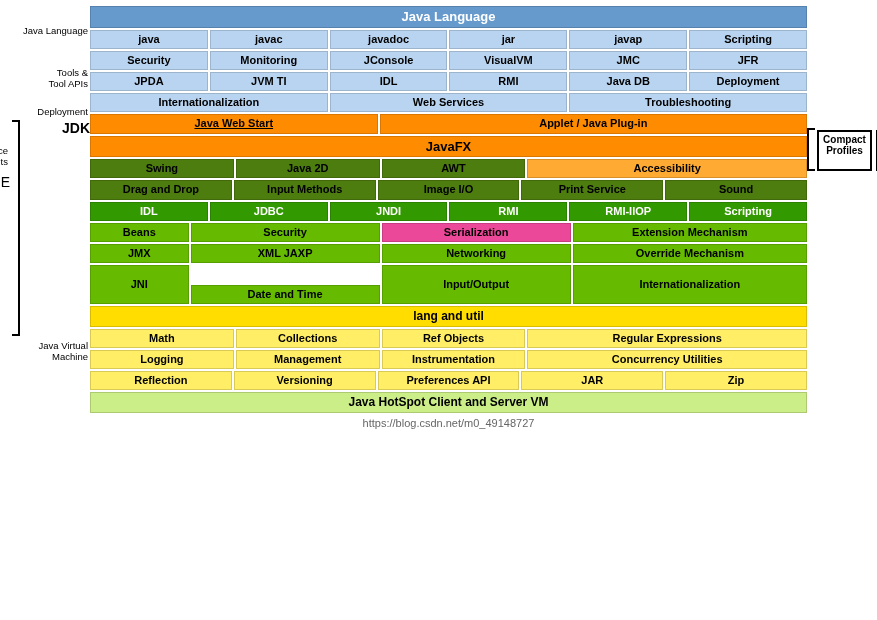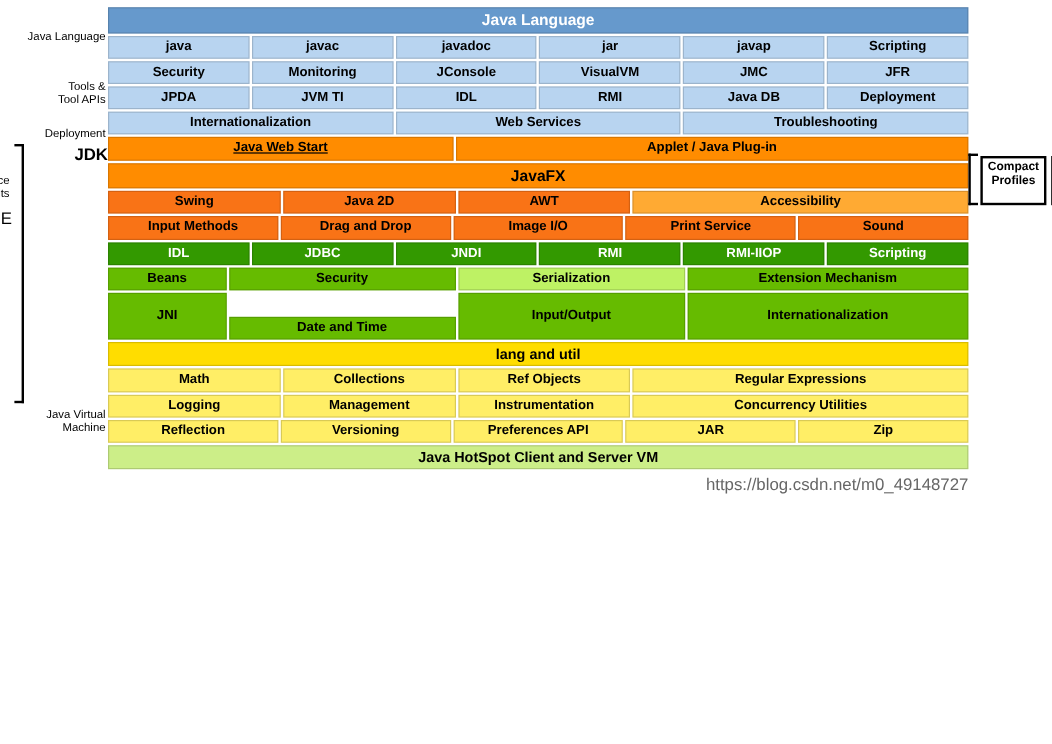--- a/index.html
+++ b/index.html
@@ -27,21 +27,21 @@
       padding: 2px 3px;
       border: 1px solid rgba(0,0,0,0.15);
       line-height: 1.2;
     }
     .cell-flex { flex: 1; }
 
     
     .blue-light { background: #b8d4f0; }
     .blue-header { background: #6699cc; color: #fff; }
     .orange { background: #ff8c00; color: #000; }
-    .orange-light { background: #f97316; color: #000; }
+    .orange-light { background: #4d7c0f; color: #000; }
     .green-dark { background: #339900; color: #000; }
     .green-mid { background: #66bb00; color: #000; }
     .yellow { background: #ffdd00; color: #000; }
     .yellow-light { background: #ffee66; color: #000; }
     .green-light { background: #ccee88; color: #000; }
 
     .compact-profiles-box {
       border: 2px solid #000;
       padding: 2px 4px;
       font-size: 10px;
@@ -52,23 +52,23 @@
     .java-se-api-box {
       border: 2px solid #000;
       padding: 2px 4px;
       font-size: 10px;
       font-weight: bold;
       text-align: center;
       width: 55px;
     }
 
     .url-text {
-      font-size: 14px;
+      font-size: 11px;
       color: #666;
-      text-align: right;
+      text-align: center;
       margin-top: 2px;
     }
 
     .diagram-wrapper {
       display: flex;
       flex-direction: row;
       width: 877px;
       min-height: 610px;
       padding: 6px 2px;
     }
@@ -204,43 +204,49 @@
     </div>
 
     <div class="row">
       <div class="cell cell-flex orange-light">Swing</div>
       <div class="cell cell-flex orange-light">Java 2D</div>
       <div class="cell cell-flex orange-light">AWT</div>
       <div class="cell" style="flex:2; background:#ffaa33; border:1px solid rgba(0,0,0,0.15); display:flex; align-items:center; justify-content:center; font-weight:bold;">Accessibility</div>
     </div>
 
     <div class="row">
+      <div class="cell cell-flex orange-light">Drag and Drop</div>
       <div class="cell cell-flex orange-light">Input Methods</div>
-      <div class="cell cell-flex orange-light">Drag and Drop</div>
       <div class="cell cell-flex orange-light">Image I/O</div>
       <div class="cell cell-flex orange-light">Print Service</div>
       <div class="cell cell-flex orange-light">Sound</div>
     </div>
 
     <div class="row">
       <div class="cell cell-flex green-dark" style="color:#fff;">IDL</div>
       <div class="cell cell-flex green-dark" style="color:#fff;">JDBC</div>
       <div class="cell cell-flex green-dark" style="color:#fff;">JNDI</div>
       <div class="cell cell-flex green-dark" style="color:#fff;">RMI</div>
       <div class="cell cell-flex green-dark" style="color:#fff;">RMI-IIOP</div>
       <div class="cell cell-flex green-dark" style="color:#fff;">Scripting</div>
     </div>
 
     <div class="row">
       <div class="cell cell-flex green-mid">Beans</div>
       <div class="cell" style="flex:2; background:#66bb00; border:1px solid rgba(0,0,0,0.15); display:flex; align-items:center; justify-content:center; font-weight:bold;">Security</div>
-      <div class="cell" style="flex:2; background:#bef264; border:1px solid rgba(0,0,0,0.15); display:flex; align-items:center; justify-content:center; font-weight:bold;">Serialization</div>
+      <div class="cell" style="flex:2; background:#ec4899; border:1px solid rgba(0,0,0,0.15); display:flex; align-items:center; justify-content:center; font-weight:bold;">Serialization</div>
       <div class="cell" style="flex:2.5; background:#66bb00; border:1px solid rgba(0,0,0,0.15); display:flex; align-items:center; justify-content:center; font-weight:bold;">Extension Mechanism</div>
     </div>
 
+    <div class="row">
+      <div class="cell cell-flex green-mid">JMX</div>
+      <div class="cell" style="flex:2; background:#66bb00; border:1px solid rgba(0,0,0,0.15); display:flex; align-items:center; justify-content:center; font-weight:bold;">XML JAXP</div>
+      <div class="cell" style="flex:2; background:#66bb00; border:1px solid rgba(0,0,0,0.15); display:flex; align-items:center; justify-content:center; font-weight:bold;">Networking</div>
+      <div class="cell" style="flex:2.5; background:#66bb00; border:1px solid rgba(0,0,0,0.15); display:flex; align-items:center; justify-content:center; font-weight:bold;">Override Mechanism</div>
+    </div>
 
     <div class="row">
       <div class="cell cell-flex green-mid">JNI</div>
       <div class="cell" style="flex:2; background:#66bb00; border:1px solid rgba(0,0,0,0.15); display:flex; align-items:center; justify-content:center; font-weight:bold;margin-top:20px;">Date and Time</div>
       <div class="cell" style="flex:2; background:#66bb00; border:1px solid rgba(0,0,0,0.15); display:flex; align-items:center; justify-content:center; font-weight:bold;">Input/Output</div>
       <div class="cell" style="flex:2.5; background:#66bb00; border:1px solid rgba(0,0,0,0.15); display:flex; align-items:center; justify-content:center; font-weight:bold;">Internationalization</div>
     </div>
 
     <div class="row">
       <div class="cell cell-flex yellow" style="font-size:12px;">lang and util</div>

